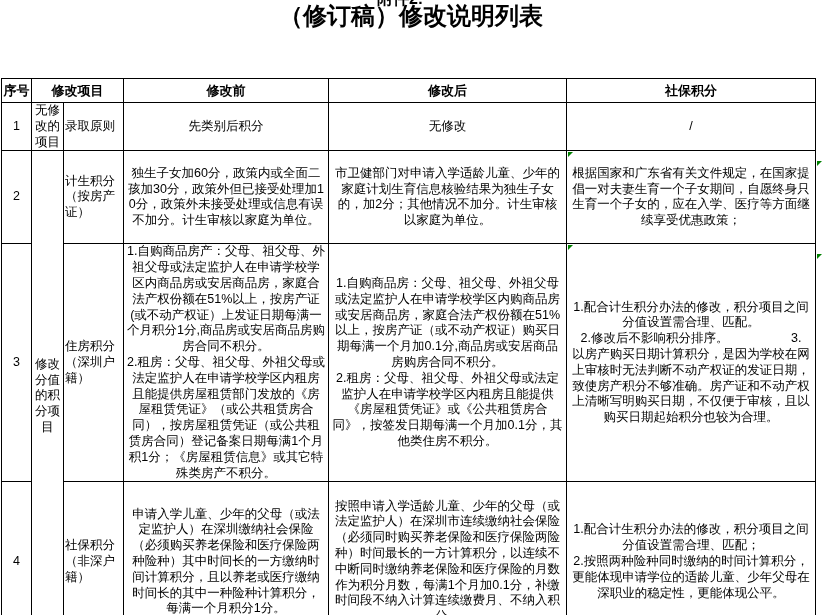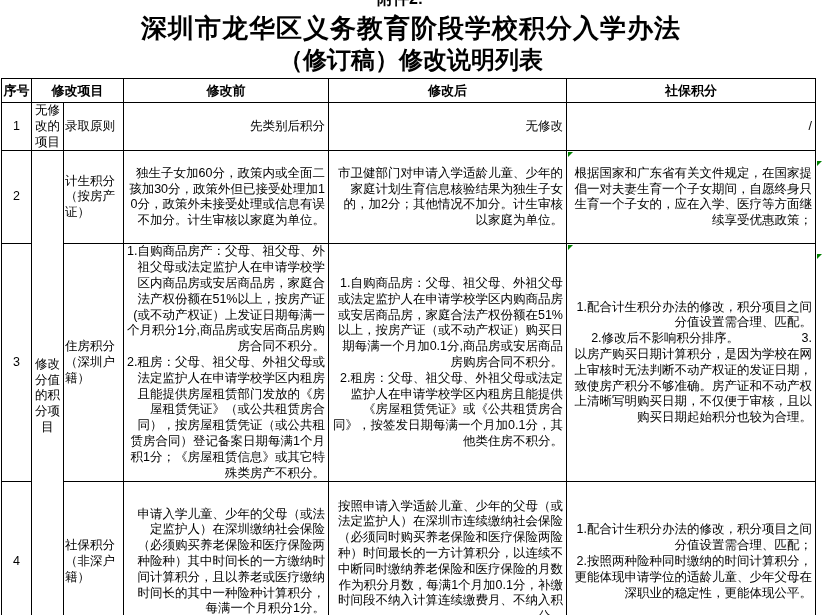--- a/index.html
+++ b/index.html
@@ -33,37 +33,36 @@
   .rev-table th {
     height:24px; font-size:13px; font-weight:bold; text-align:center;
   }
   tr.r1 td { height:48px; }
   tr.r2 td { height:93px; }
   tr.r3 td { height:237px; }
   tr.r4 td { height:160px; }
   td.num  { text-align:center; }
   td.cat  { text-align:center; word-break:break-all; padding:0 2px;margin-left:10px; }
   td.item { text-align:left; word-break:break-all; padding:0 1px; }
-  td.txt  { text-align:right; word-break:break-all; white-space:pre-wrap; padding:0 3px; position:relative;margin-left:46px; }
+  td.txt  { text-align:center; word-break:break-all; white-space:pre-wrap; padding:0 3px; position:relative;margin-left:46px; }
   .cell-tri {
     position:absolute; top:1px; left:1px; width:0; height:0;
     border-top:5px solid #008000; border-right:5px solid transparent;
   }
   .edge-tri {
     position:absolute; width:0; height:0;
     border-top:5px solid #008000; border-right:5px solid transparent;
   }
 </style>
 </head>
 <body>
 
 <div class="page">
 
   <div class="attachment">附件2:</div>
-  <div class="title1">深圳市龙华区义务教育阶段学校积分入学办法</div>
   <div class="title2">（修订稿）修改说明列表</div>
 
   <table class="rev-table">
     <colgroup>
       <col style="width:30px">
         <col style="width:32px">
         <col style="width:60px">
       <col style="width:205px">
         <col style="width:238px">
         <col style="width:249px">

